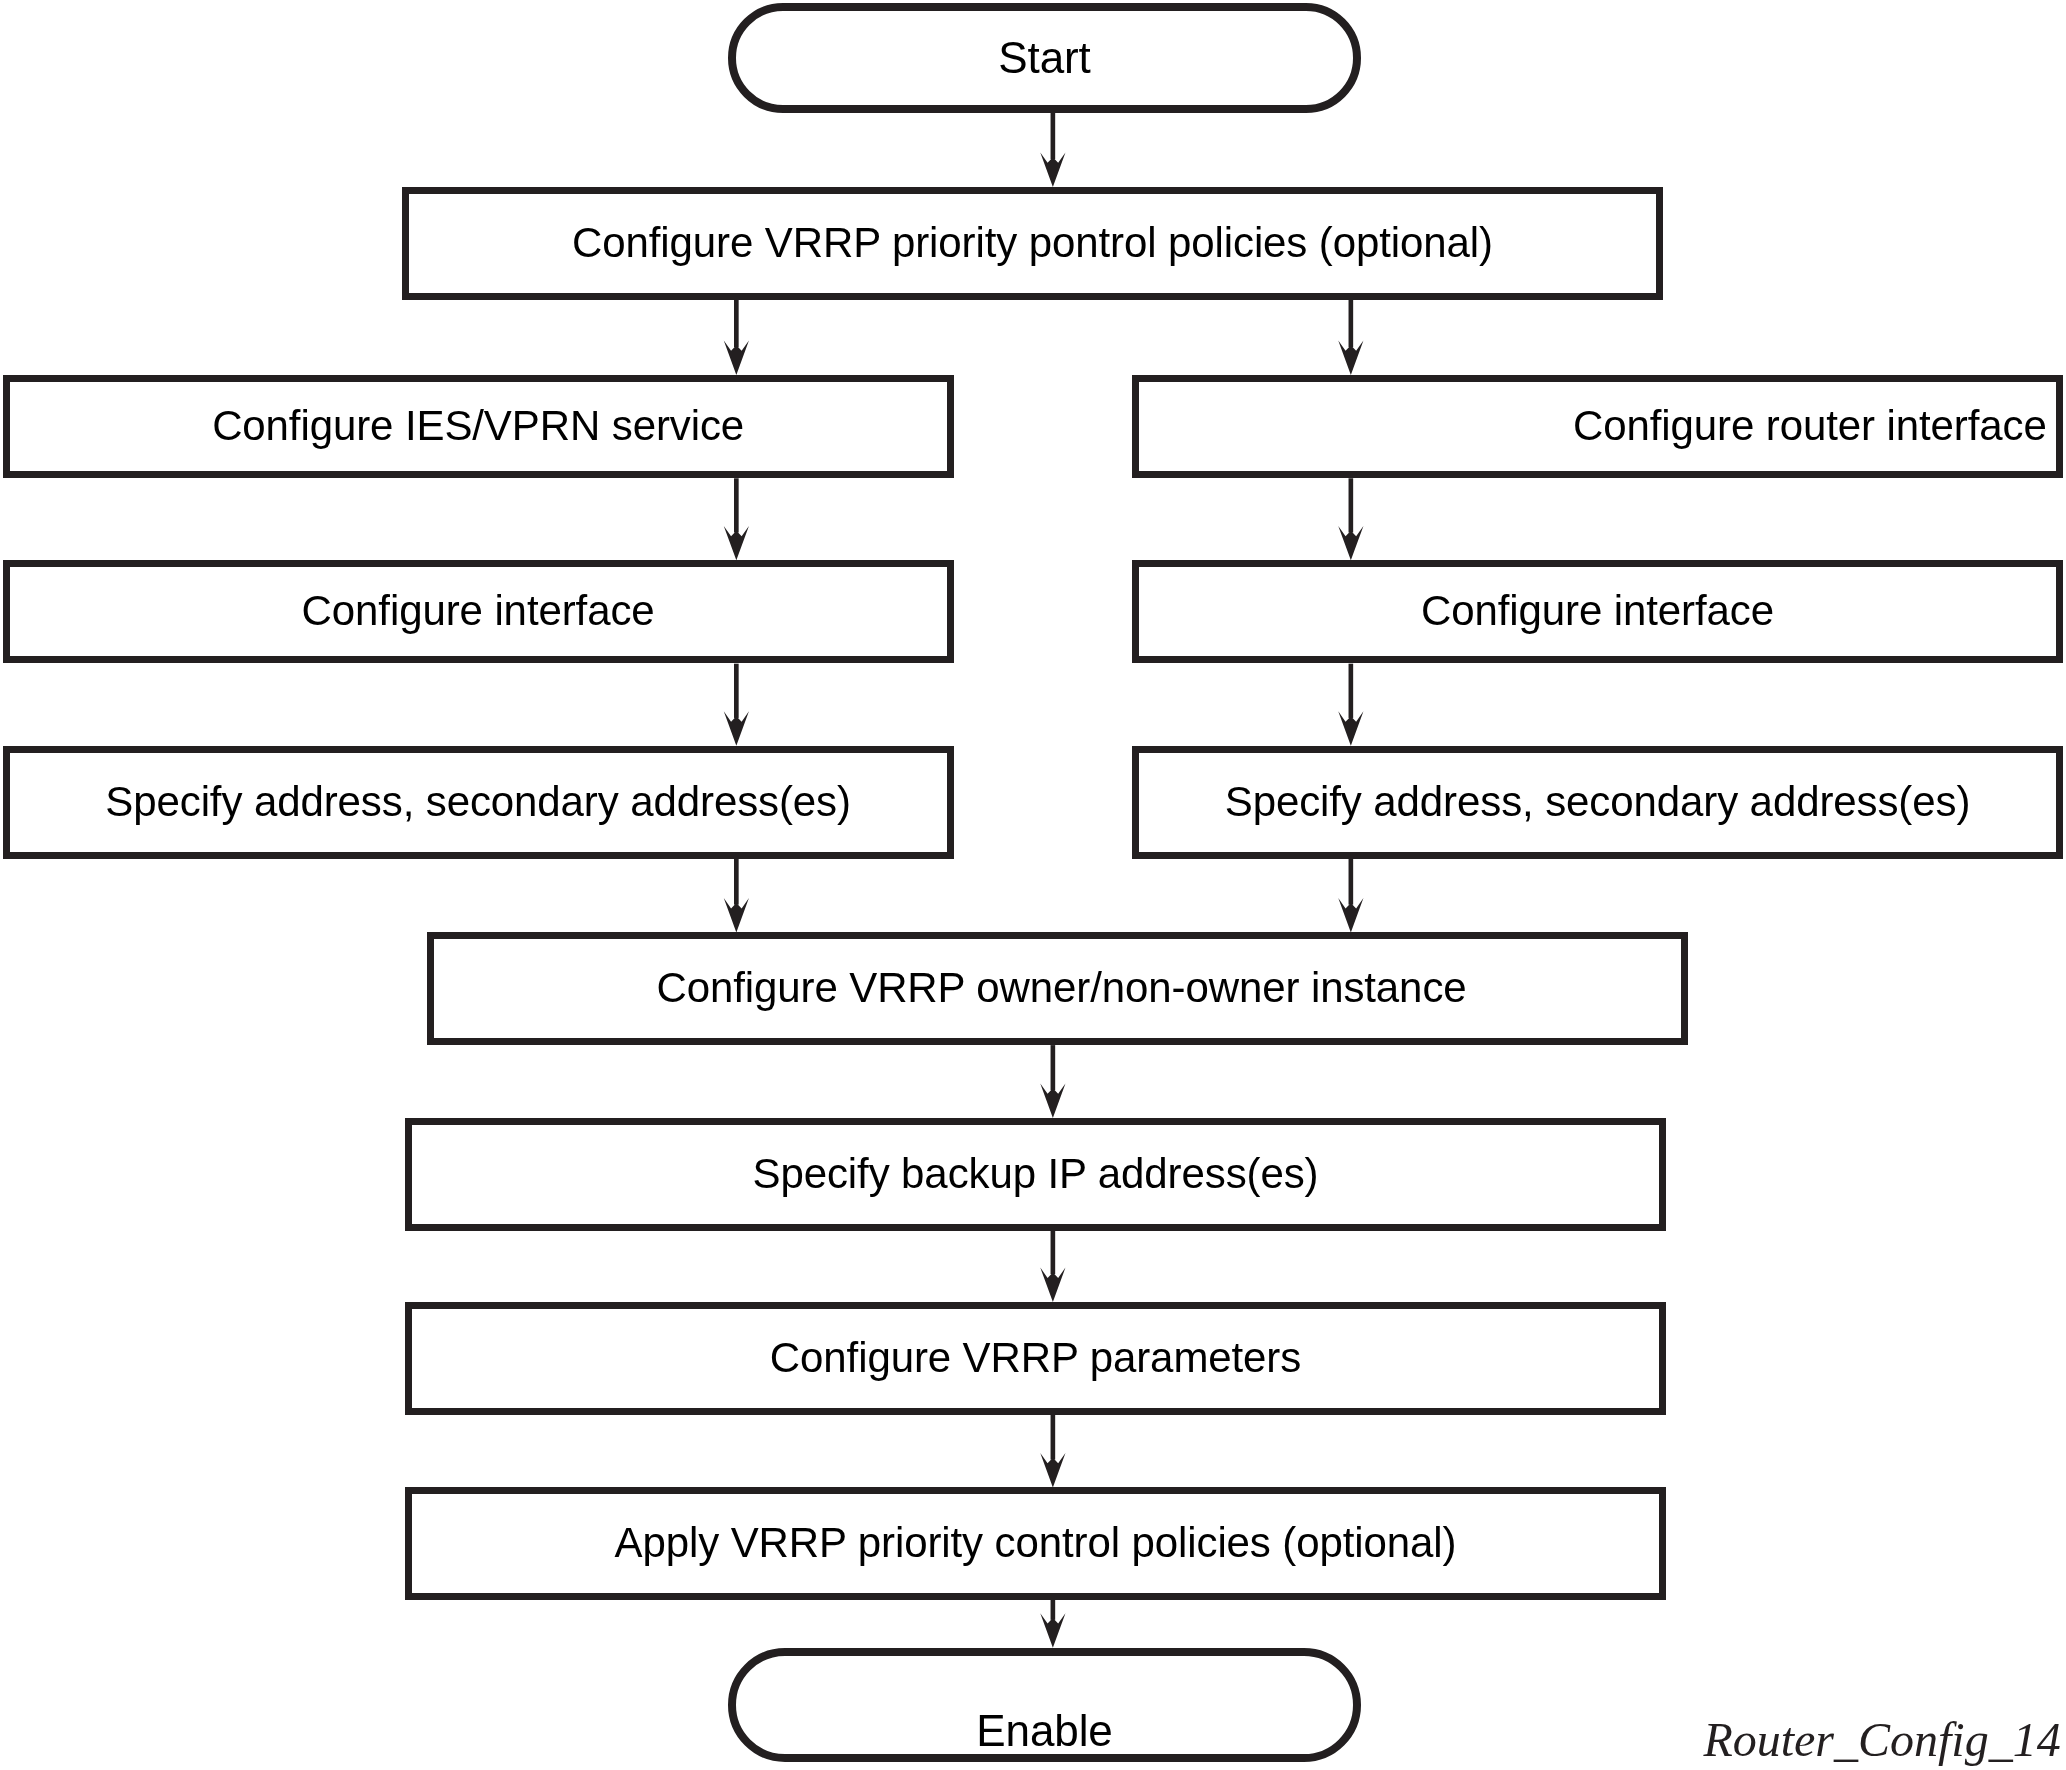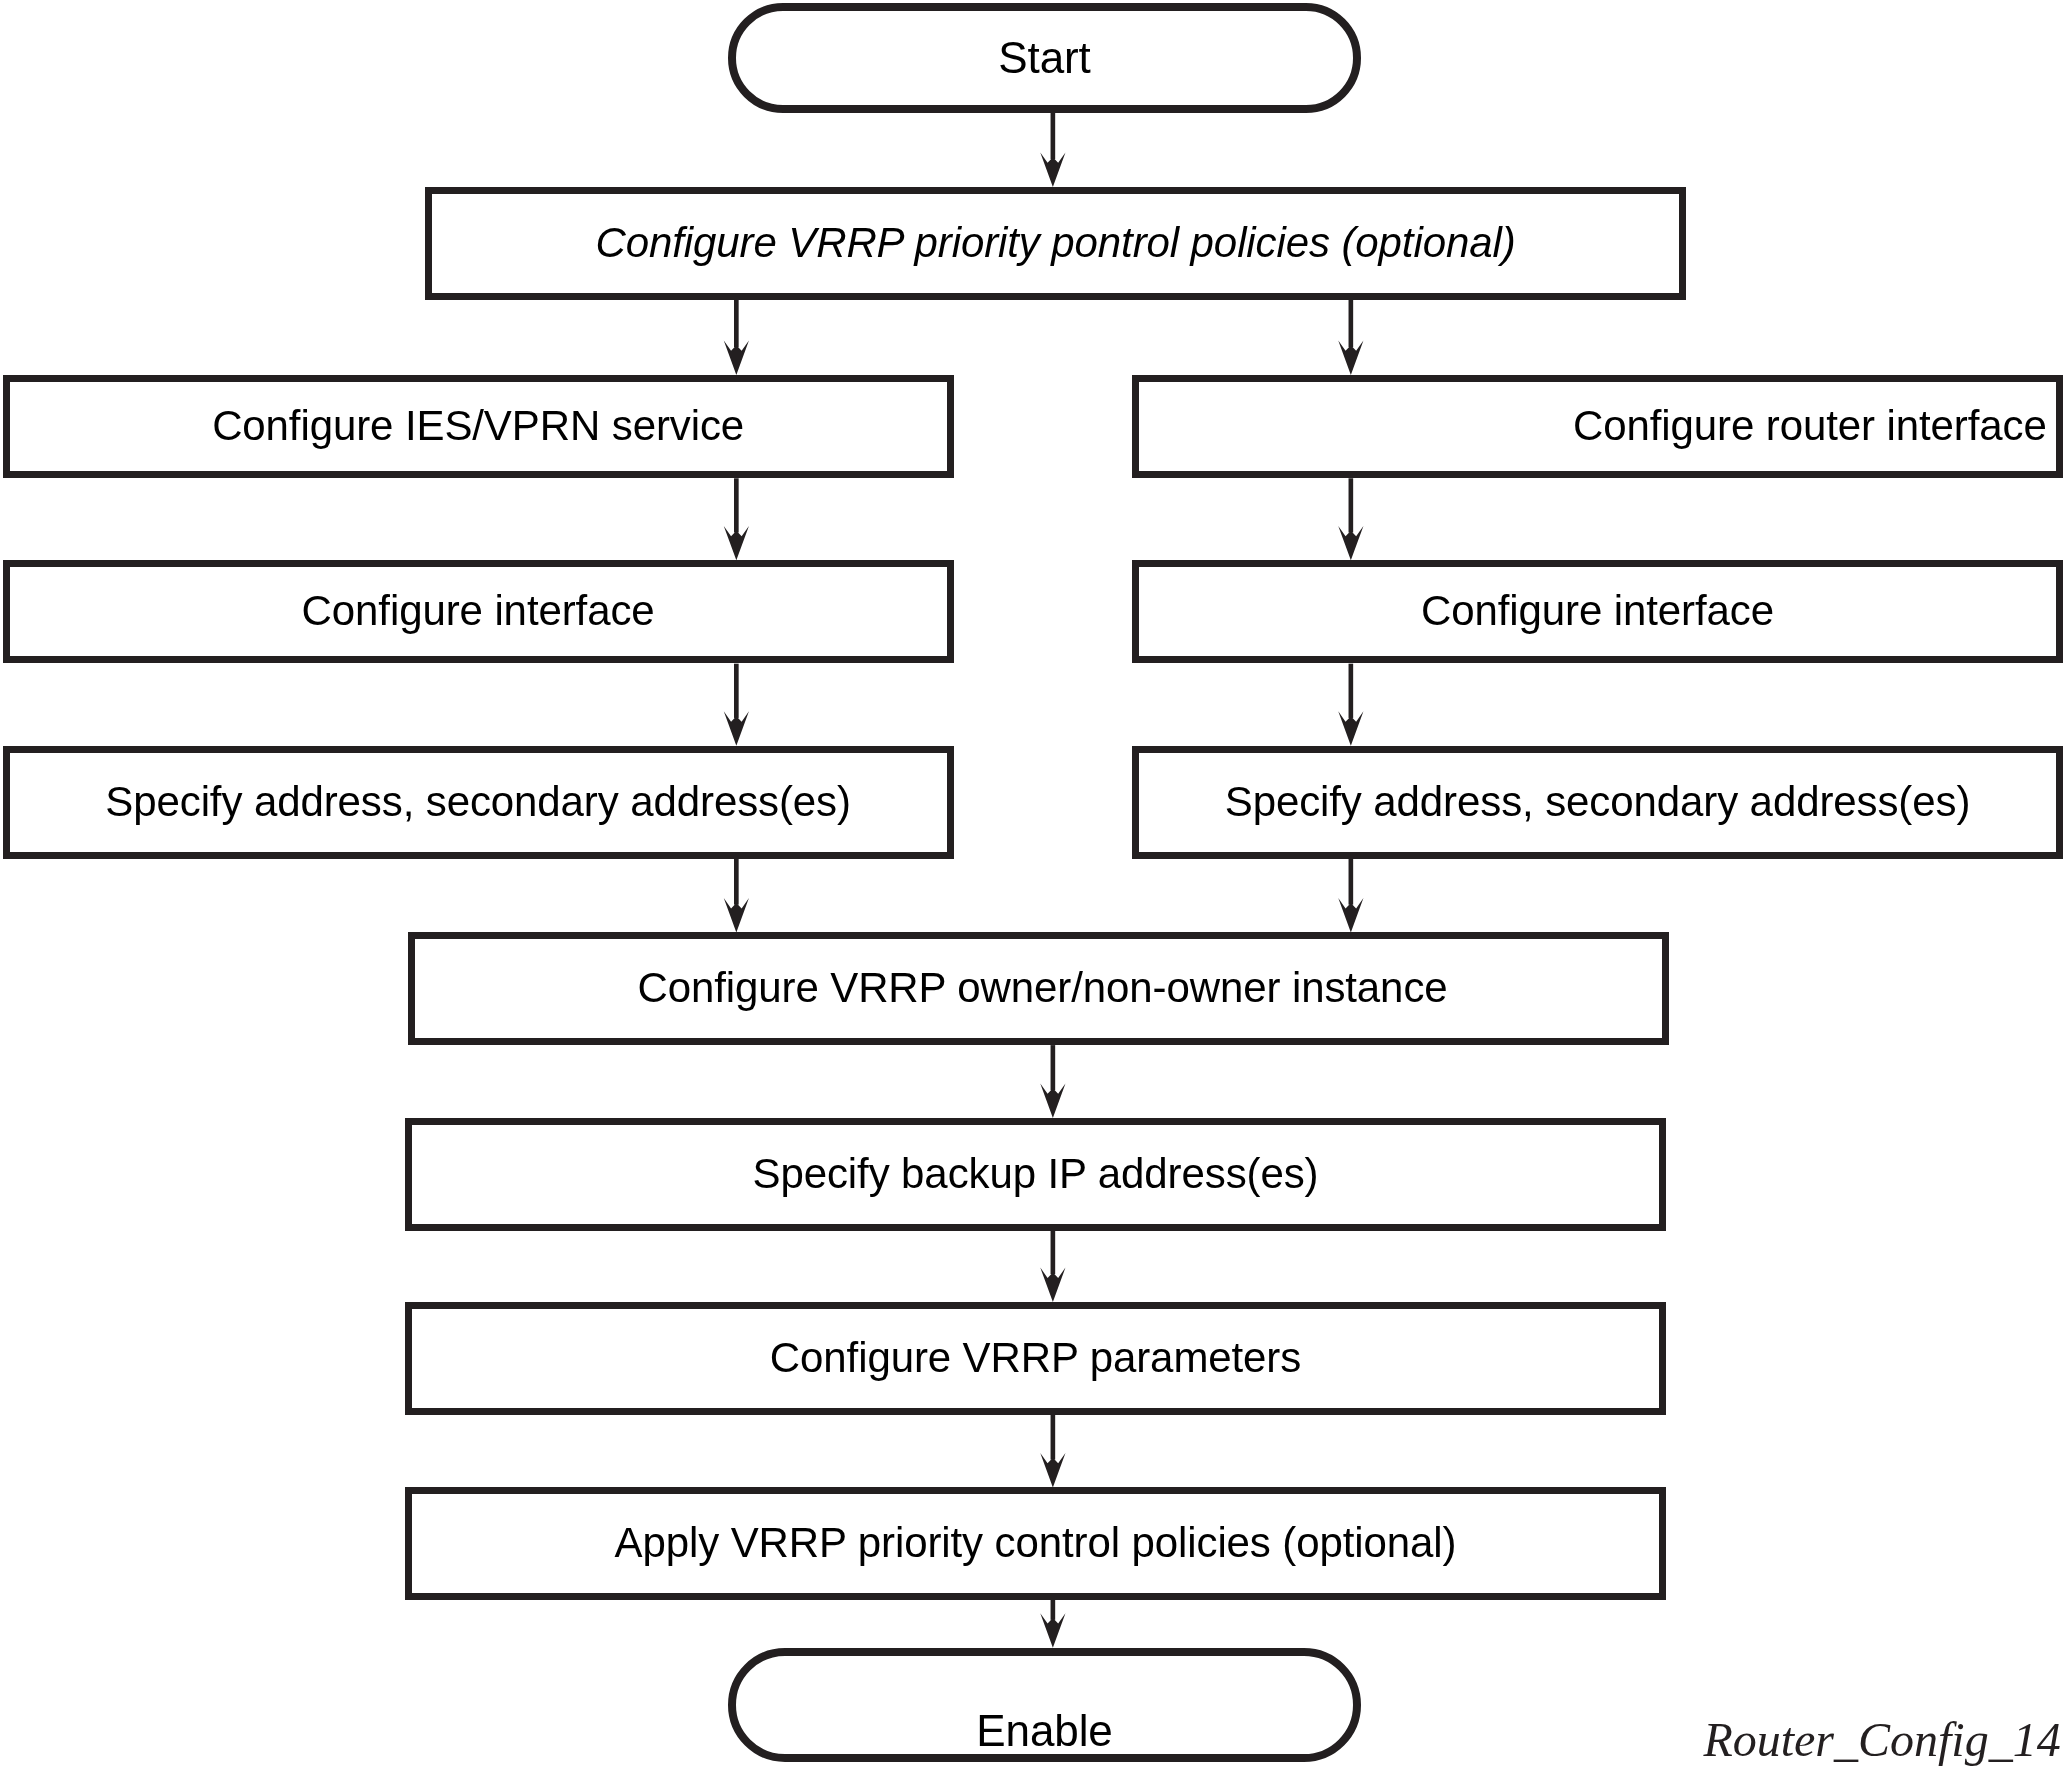--- a/index.html
+++ b/index.html
@@ -121,42 +121,42 @@
       <g>
         <line x1="1590" y1="2416" x2="1590" y2="2446" stroke="#231f20" stroke-width="7"></line>
         <path d="M 1590 2488 L 1571 2436 L 1582.02 2451.6 L 1590 2443.28 L 1597.98 2451.6 L 1609 2436 Z" fill="#231f20"></path>
       </g>
     </svg>
 
   <div id="node-layer">
       <div class="node terminal" style="left: 728px; top: 2.6px; width: 633px; height: 110px;">
         <div class="node-label">Start</div>
       </div>
-      <div class="node" style="left: 425px; top: 187px; width: 1261px; height: 113px; font-style: italic;">
+      <div class="node" style="left: 402px; top: 187px; width: 1261px; height: 113px;">
         <div class="node-label">Configure VRRP priority pontrol policies (optional)</div>
       </div>
       <div class="node" style="left: 2.6px; top: 375px; width: 951px; height: 103px;">
         <div class="node-label">Configure IES/VPRN service</div>
       </div>
       <div class="node" style="left: 1132px; top: 375px; width: 931px; height: 103px; justify-content: flex-end;">
         <div class="node-label">Configure router interface</div>
       </div>
       <div class="node" style="left: 2.6px; top: 560px; width: 951px; height: 103px;">
         <div class="node-label">Configure interface</div>
       </div>
       <div class="node" style="left: 1132px; top: 560px; width: 931px; height: 103px;">
         <div class="node-label">Configure interface</div>
       </div>
       <div class="node" style="left: 2.6px; top: 746px; width: 951px; height: 113px;">
         <div class="node-label">Specify address, secondary address(es)</div>
       </div>
       <div class="node" style="left: 1132px; top: 746px; width: 931px; height: 113px;">
         <div class="node-label">Specify address, secondary address(es)</div>
       </div>
-      <div class="node" style="left: 408px; top: 932px; width: 1261px; height: 113px; padding-left: 8px;">
+      <div class="node" style="left: 427px; top: 932px; width: 1261px; height: 113px; padding-left: 8px;">
         <div class="node-label">Configure VRRP owner/non-owner instance</div>
       </div>
       <div class="node" style="left: 405px; top: 1118px; width: 1261px; height: 113px; justify-content: center;">
         <div class="node-label">Specify backup IP address(es)</div>
       </div>
       <div class="node" style="left: 405px; top: 1302px; width: 1261px; height: 113px;">
         <div class="node-label">Configure VRRP parameters</div>
       </div>
       <div class="node" style="left: 405px; top: 1487px; width: 1261px; height: 113px;">
         <div class="node-label">Apply VRRP priority control policies (optional)</div>

